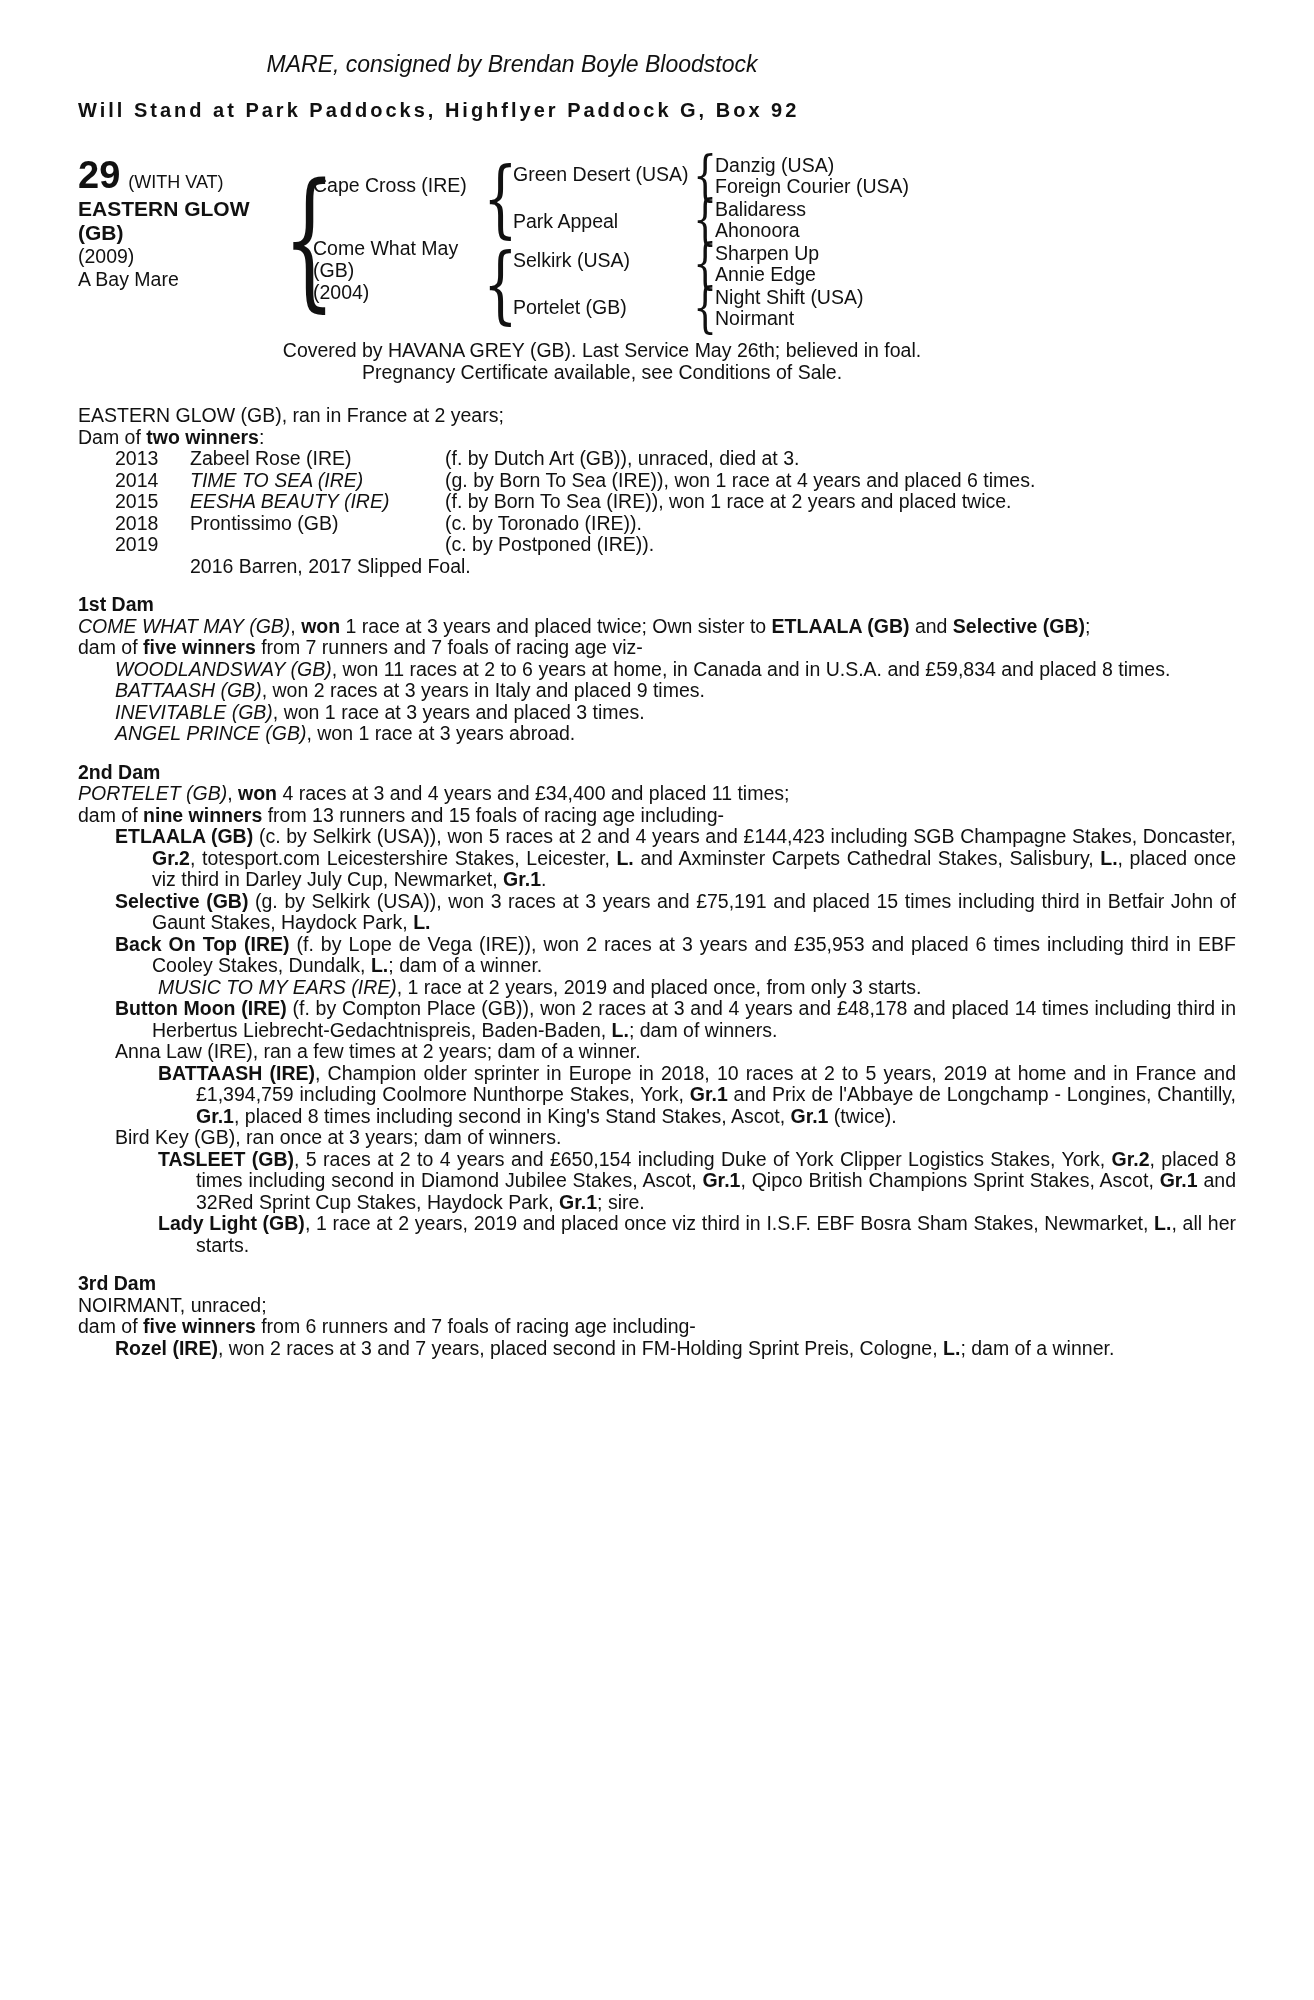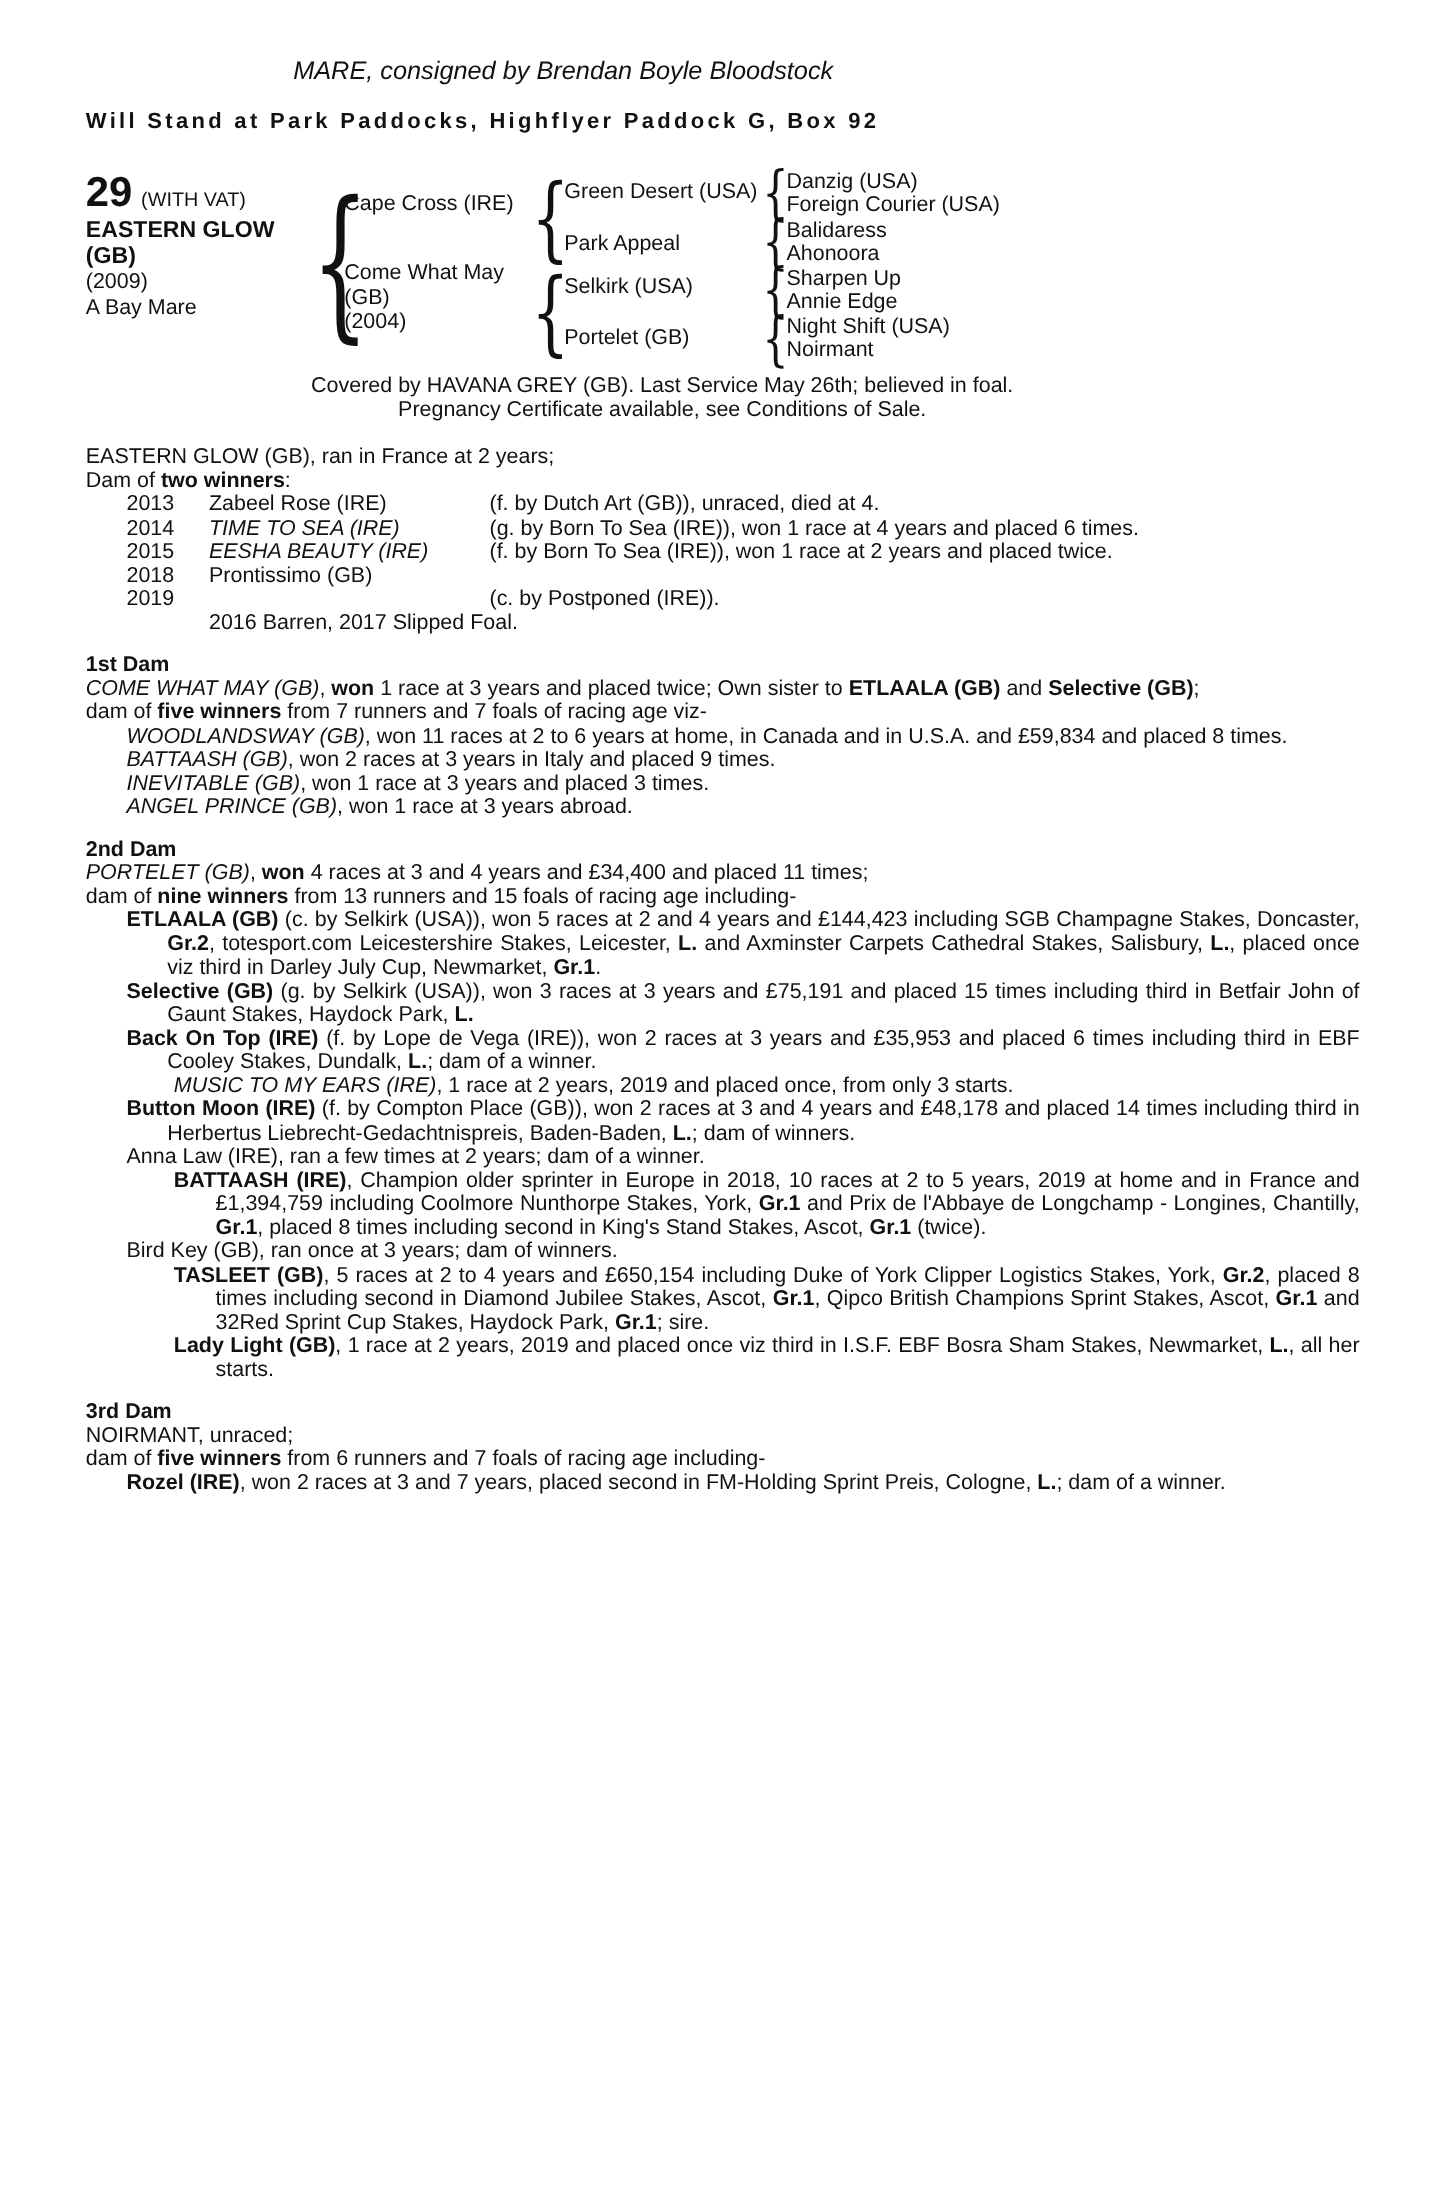--- a/index.html
+++ b/index.html
@@ -148,35 +148,36 @@
 
   <div class="intro">
     <p>EASTERN GLOW (GB), ran in France at 2 years;</p>
     <p><span>Dam of </span><span class="r-b">two winners</span><span>:</span></p>
   </div>
 
   <div class="produce">
     <div class="prow">
       <div class="py">2013</div>
       <div class="pn"><span>Zabeel Rose (IRE)</span></div>
-      <div class="pd">(f. by Dutch Art (GB)), unraced, died at 4.</div>
+      <div class="pd">(f. by Dutch Art (GB)), unraced, died at 3.</div>
     </div>
     <div class="prow">
       <div class="py">2014</div>
       <div class="pn"><span class="r-i">TIME TO SEA (IRE)</span></div>
       <div class="pd">(g. by Born To Sea (IRE)), won 1 race at 4 years and placed 6 times.</div>
     </div>
     <div class="prow">
       <div class="py">2015</div>
       <div class="pn"><span class="r-i">EESHA BEAUTY (IRE)</span></div>
       <div class="pd">(f. by Born To Sea (IRE)), won 1 race at 2 years and placed twice.</div>
     </div>
     <div class="prow">
       <div class="py">2018</div>
       <div class="pn"><span>Prontissimo (GB)</span></div>
+      <div class="pd">(c. by Toronado (IRE)).</div>
     </div>
     <div class="prow">
       <div class="py">2019</div>
       <div class="pn"></div>
       <div class="pd">(c. by Postponed (IRE)).</div>
     </div>
     <div class="pnote">2016 Barren, 2017 Slipped Foal.</div>
   </div>
 
   <section>

